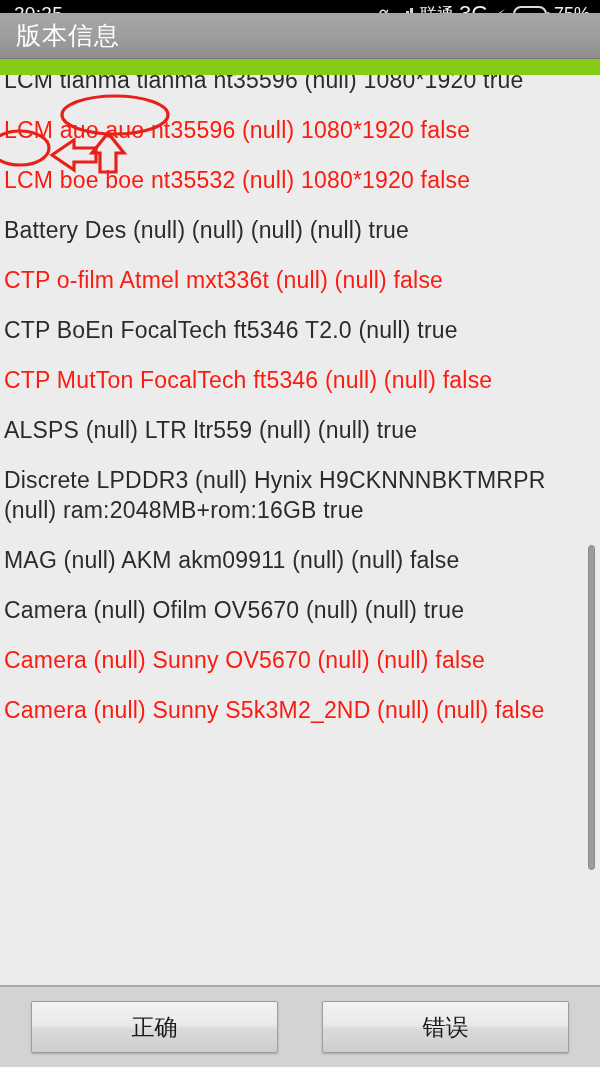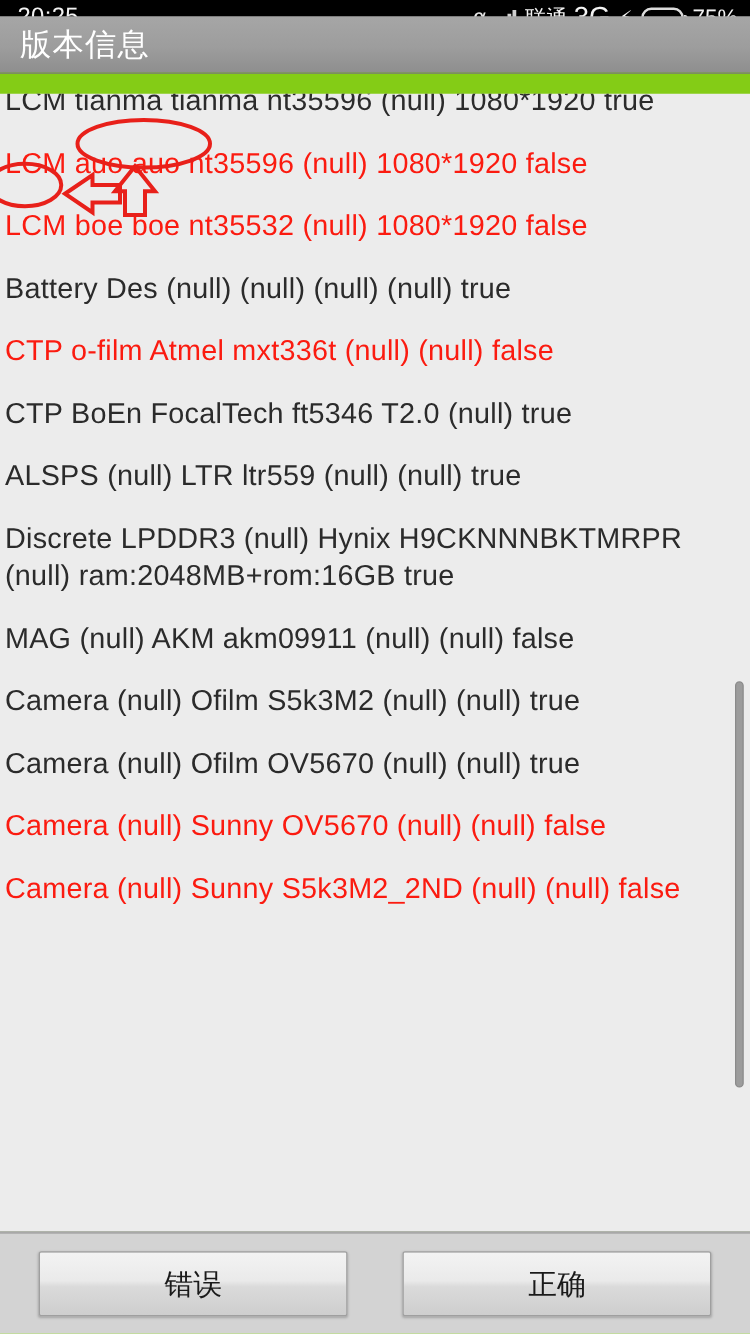--- a/index.html
+++ b/index.html
@@ -246,24 +246,24 @@
   </div>
 
   <div id="content">
     <div id="list">
         <div class="row wrap">LCM   tianma   tianma   nt35596   (null)   1080*1920   true</div>
         <div class="row red">LCM   auo   auo   nt35596   (null)   1080*1920   false</div>
         <div class="row red">LCM   boe   boe   nt35532   (null)   1080*1920   false</div>
         <div class="row">Battery   Des   (null)   (null)   (null)   (null)   true</div>
         <div class="row red">CTP   o-film   Atmel   mxt336t   (null)   (null)   false</div>
         <div class="row">CTP   BoEn   FocalTech   ft5346   T2.0   (null)   true</div>
+        <div class="row red wrap">CTP   MutTon   FocalTech   ft5346   (null)   (null)   false</div>
         <div class="row">ALSPS   (null)   LTR   ltr559   (null)   (null)   true</div>
         <div class="row wrap">Discrete LPDDR3   (null)   Hynix   H9CKNNNBKTMRPR   (null)   ram:2048MB+rom:16GB   true</div>
         <div class="row">MAG   (null)   AKM   akm09911   (null)   (null)   false</div>
-        <div class="row">Camera   (null)   Ofilm   S5k3M2   (null)   (null)   true</div>
         <div class="row">Camera   (null)   Ofilm   OV5670   (null)   (null)   true</div>
         <div class="row red">Camera   (null)   Sunny   OV5670   (null)   (null)   false</div>
         <div class="row red wrap">Camera   (null)   Sunny   S5k3M2_2ND   (null)   (null)   false</div>
       </div>
   </div>
 
   <div id="scrollbar-track">
     <div id="scrollbar-thumb"></div>
   </div>
 
@@ -272,17 +272,17 @@
     <ellipse cx="115" cy="115" rx="53" ry="19" fill="none" stroke="#e8201a" stroke-width="3.2"></ellipse>
 
     <ellipse cx="20" cy="148" rx="29" ry="17" fill="none" stroke="#e8201a" stroke-width="3.2"></ellipse>
 
     <polygon points="108,133 124,153 116,153 116,172 100,172 100,153 92,153" fill="none" stroke="#e8201a" stroke-width="3.2" stroke-linejoin="miter"></polygon>
 
     <polygon points="52,155 74,140 74,148 96,148 96,162 74,162 74,170" fill="none" stroke="#e8201a" stroke-width="3.2" stroke-linejoin="miter"></polygon>
   </svg>
 
   <div id="footer">
+    <div class="footer-btn">正确</div>
     <div class="footer-btn">错误</div>
-    <div class="footer-btn">正确</div>
   </div>
 
 </div>
 
 </body></html>

